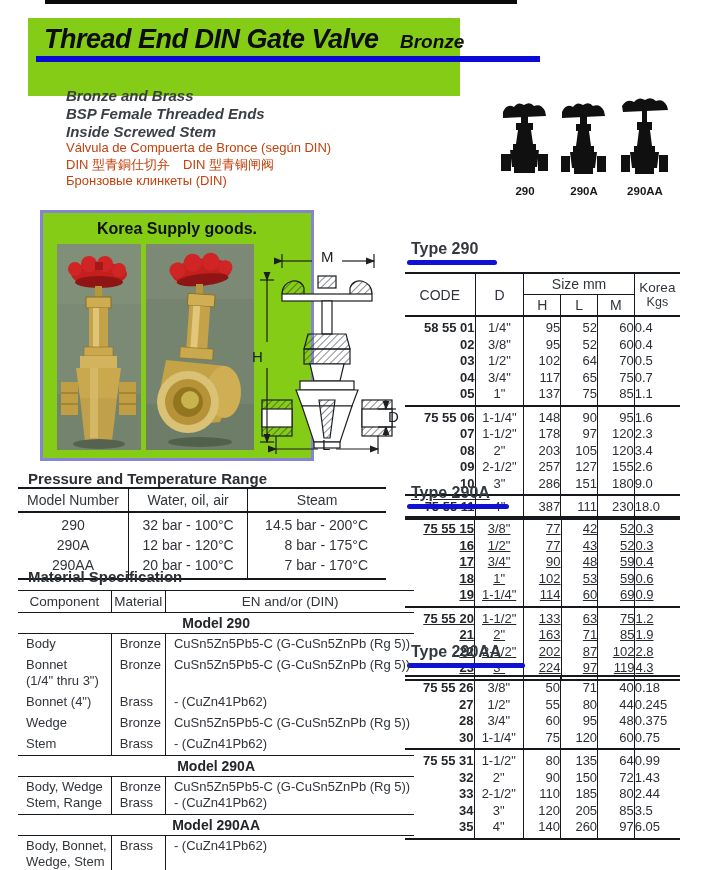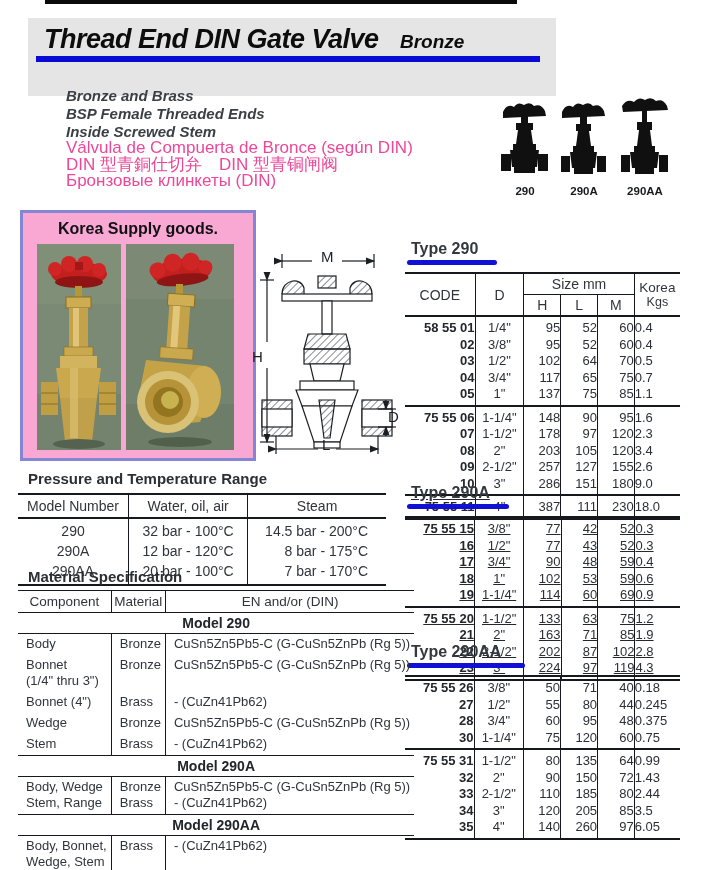--- a/index.html
+++ b/index.html
@@ -3,39 +3,39 @@
 <meta charset="utf-8">
 <style>
   html,body{margin:0;padding:0;background:#e8e8e8;}
   .page{position:relative;width:714px;height:870px;background:#ffffff;overflow:hidden;
         font-family:"Liberation Sans",sans-serif;color:#24282d;margin:0 auto;}
 
   
   .top-rule{position:absolute;left:45px;top:0;width:472px;height:4px;background:#0a0a0a;}
 
   
-  .title-band{position:absolute;left:28px;top:18px;width:528px;height:78px;background:#e5e5e5;}
+  .title-band{position:absolute;left:28px;top:18px;width:432px;height:78px;background:#84cc16;}
   .title-main{position:absolute;left:16px;top:6px;font-size:27px;font-weight:800;font-style:italic;
               color:#0d0d0d;white-space:nowrap;letter-spacing:-0.5px;}
   .title-sub{position:absolute;left:372px;top:13px;font-size:19px;font-weight:800;font-style:italic;color:#0d0d0d;}
   .title-underline{position:absolute;left:8px;top:38px;width:504px;height:6px;background:#0a0ad6;}
 
   
   .features{position:absolute;left:66px;top:87px;font-size:15px;font-weight:bold;font-style:italic;
             line-height:18px;color:#3b3f45;}
-  .translations{position:absolute;left:66px;top:140px;font-size:17px;line-height:16.5px;color:#ec4899;}
+  .translations{position:absolute;left:66px;top:140px;font-size:13px;line-height:16.5px;color:#c2410c;}
 
   
   .thumbs{position:absolute;left:500px;top:94px;display:flex;gap:9px;align-items:flex-end;}
   .thumb{display:flex;flex-direction:column;align-items:center;}
   .thumb svg{display:block;}
   .thumb-label{font-size:11.5px;font-weight:bold;color:#17191c;margin-top:3px;}
 
   
-  .photo-box{position:absolute;left:20px;top:210px;width:230px;height:245px;border:3px solid #8585d6;background:#f9a8d4;}
+  .photo-box{position:absolute;left:40px;top:210px;width:230px;height:245px;border:3px solid #8585d6;background:#84cc16;padding-left:38px;}
   .photo-title{position:absolute;left:0;top:7px;width:100%;text-align:center;font-size:16px;font-weight:bold;color:#101114;}
   .photo1{position:absolute;left:14px;top:31px;}
   .photo2{position:absolute;left:103px;top:31px;}
 
   
   .diagram{position:absolute;left:252px;top:250px;width:150px;height:208px;}
   .dim-label{position:absolute;font-size:15px;color:#1c1f22;font-weight:normal;}
   .lab-m{left:69px;top:-2px;}
   .lab-h{left:0px;top:98px;}
   .lab-d{left:136px;top:158px;}
@@ -61,21 +61,21 @@
   .size-table tbody.grp tr:last-child td{padding-bottom:3px;}
   .size-table thead{border-top:2px solid #15181c;border-bottom:2px solid #15181c;}
   .size-table thead th{font-weight:normal;font-size:14px;color:#31353b;padding:2px 0;}
   .size-table thead .vl{border-left:1.5px solid #15181c;}
   .size-table thead .under{border-bottom:1.5px solid #15181c;}
   .wh1{font-size:13.5px;line-height:15px;} .wh2{font-size:12.5px;line-height:14px;}
 
   
   .pressure{position:absolute;left:18px;top:470px;width:368px;}
   .block-heading{font-size:15px;font-weight:bold;color:#2b2f34;margin-left:10px;}
-  .pressure-table{width:368px;font-size:14px;color:#31353b;margin-top:6px;
+  .pressure-table{width:368px;font-size:14px;color:#31353b;
                   border-top:2px solid #15181c;border-bottom:2px solid #15181c;}
   .pressure-table thead th{font-weight:normal;padding:3px 0;border-bottom:2px solid #15181c;}
   .pressure-table td{line-height:18px;}
   .pressure-table tbody tr:first-child td{padding-top:3px;}
   .pressure-table tbody tr:last-child td{padding-bottom:4px;}
   .p0{width:115px;text-align:center;}
   .p1{width:125px;text-align:center;}
   .p2{width:128px;text-align:right;padding-right:18px;}
   .pressure-table th:nth-child(n+2),.pressure-table td:nth-child(n+2){border-left:1.5px solid #15181c;}
 

